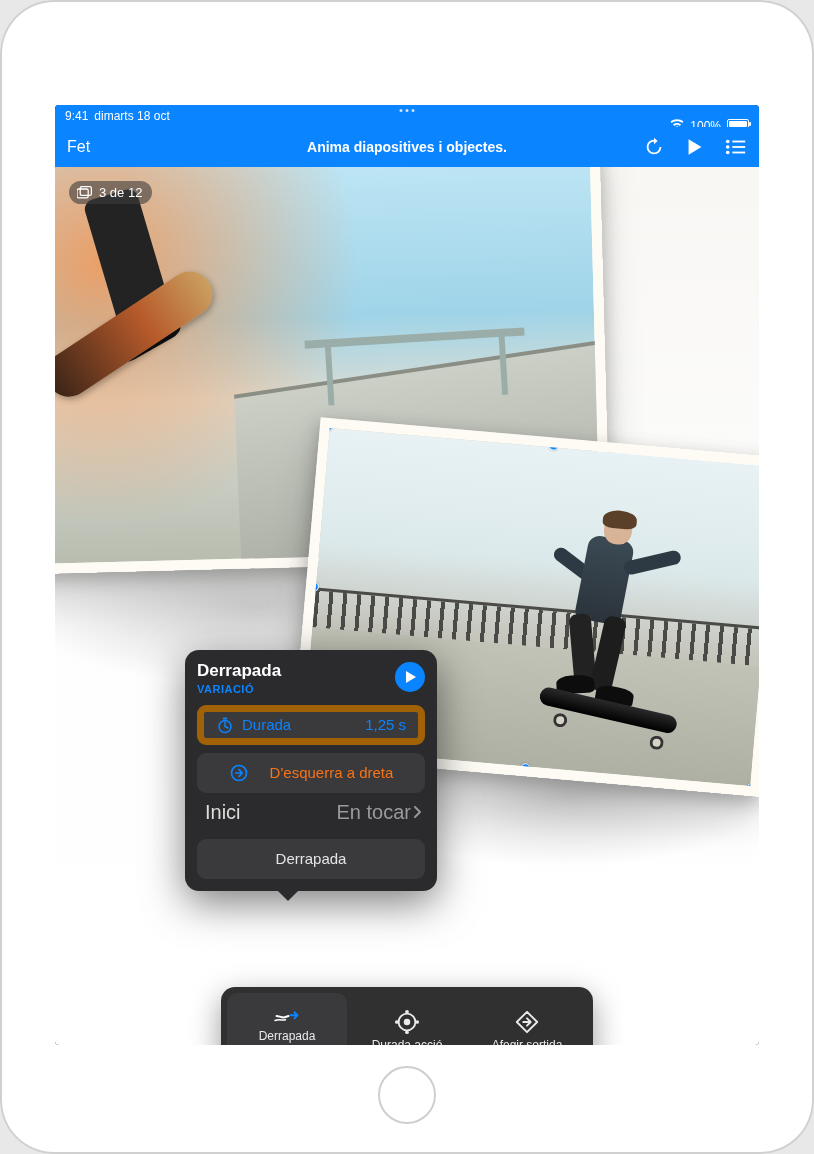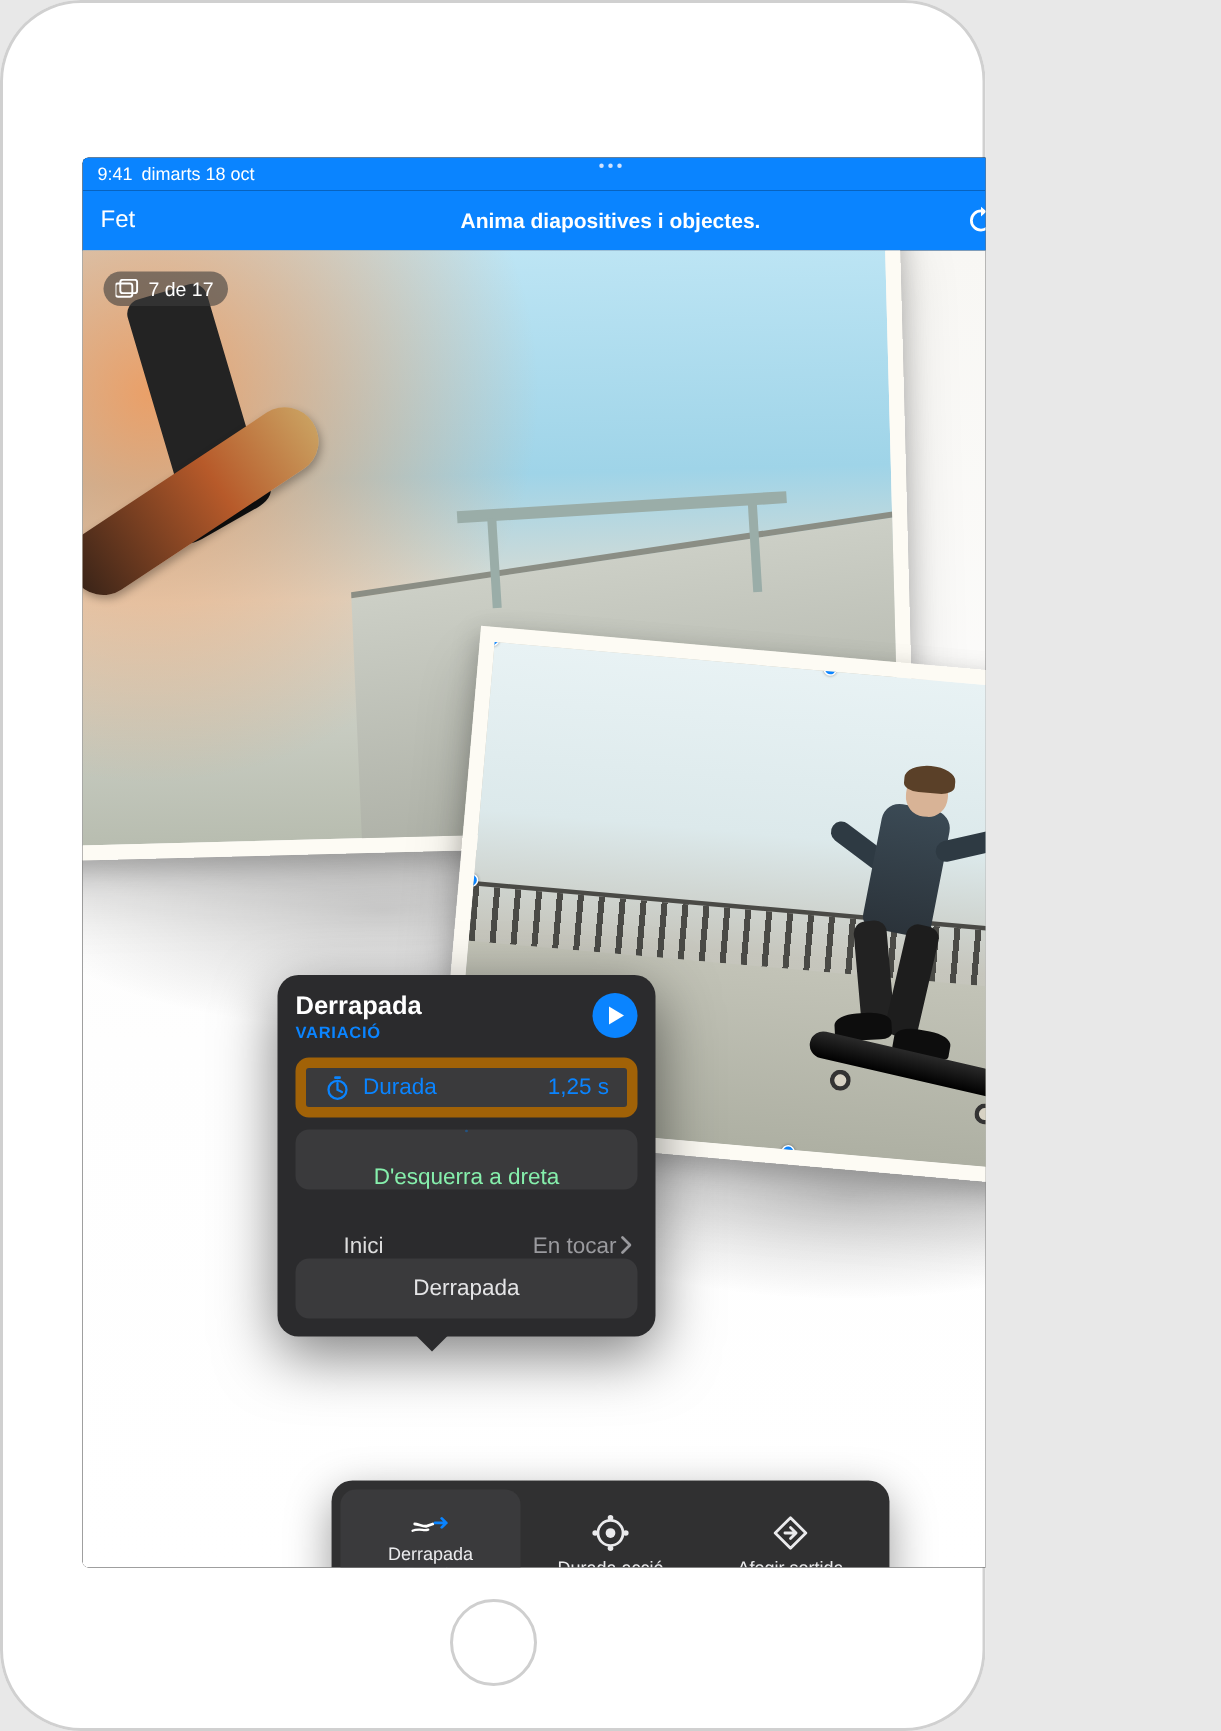--- a/index.html
+++ b/index.html
@@ -1,18 +1,18 @@
 <!DOCTYPE html>
 <html><head>
 <meta charset="utf-8">
 <style>
   * { box-sizing: border-box; margin: 0; padding: 0; }
   html, body { width: 814px; height: 1154px; background: #e8e8e8; font-family: -apple-system, "Helvetica Neue", Arial, sans-serif; }
   .device {
-    width: 657px; height: 1154px; background: #fff;
+    width: 814px; height: 1154px; background: #fff;
     border-radius: 54px; position: relative; overflow: hidden;
     box-shadow: inset 0 0 0 2px #d0d0d0;
   }
   .screen {
     position: absolute; left: 55px; top: 105px; width: 704px; height: 940px;
     background: #000; border-radius: 4px; overflow: hidden;
   }
   .home-button {
     position: absolute; left: 50%; bottom: 30px; transform: translateX(-50%);
     width: 58px; height: 58px; border-radius: 50%;
@@ -127,24 +127,24 @@
   }
   .pv-header { display:flex; align-items:flex-start; justify-content:space-between; margin-bottom:10px; }
   .pv-title { font-size:17px; font-weight:600; line-height:1.1; }
   .pv-sub { font-size:11px; font-weight:600; letter-spacing:0.5px; color:#0a84ff; margin-top:2px; }
   .pv-play { width:30px; height:30px; border-radius:50%; background:#0a84ff; display:flex; align-items:center; justify-content:center; }
   .pv-play svg { fill:#fff; margin-left:2px; }
 
   .pv-row { background:#3a3a3c; border-radius:9px; height:40px; display:flex; align-items:center; padding:0 12px; margin-bottom:8px; font-size:15px; }
   .pv-row.duration { border:7px solid #a16207; color:#0a84ff; justify-content:flex-start; gap:8px; }
   .pv-row.duration .dur-val { margin-left:auto; }
-  .pv-row.direction { justify-content:center; gap:21px; color:#86efac;flex-direction:column; }
+  .pv-row.direction { justify-content:center; gap:21px; color:#f97316; }
   .pv-row.delete { justify-content:center; color:#e4e4e6; margin-bottom:0; }
 
-  .pv-plain-row { display:flex; align-items:flex-end; height:38px; padding:0 4px 0 8px; font-size:15px; color:#ddd;margin-left:24px; }
+  .pv-plain-row { display:flex; align-items:flex-start; height:38px; padding:0 4px 0 8px; font-size:20px; color:#ddd; }
   .pv-plain-row .val { margin-left:auto; color:#9a9a9e; display:flex; align-items:center; gap:2px; }
 
   
   .action-bar {
     position:absolute; left:50%; transform:translateX(-50%); top:820px;
     background: rgba(30,30,32,0.92); border-radius:14px;
     display:flex; padding:6px; gap:0;
     box-shadow: 0 10px 30px rgba(0,0,0,0.4);
   }
   .action-btn {
@@ -244,21 +244,21 @@
         <div class="sel-handle" style="left:-6px; bottom:-6px;"></div>
         <div class="sel-handle" style="left:50%; bottom:-6px; margin-left:-5px;"></div>
         <div class="sel-handle" style="right:-6px; bottom:-6px;"></div>
       </div>
 
       <div class="slide-counter-pill">
         <svg width="16" height="14" viewBox="0 0 20 16">
             <rect x="0" y="3" width="14" height="11" rx="2" fill="none" stroke="#fff" stroke-width="1.6"></rect>
             <rect x="4" y="0" width="14" height="11" rx="2" fill="none" stroke="#fff" stroke-width="1.6"></rect>
           </svg>
-        <span>7 de 17</span>
+        <span>3 de 12</span>
       </div>
 
       <div class="popover">
         <div class="pv-header">
           <div>
             <div class="pv-title">Derrapada</div>
             <div class="pv-sub">VARIACIÓ</div>
           </div>
           <div class="pv-play">
             <svg width="12" height="14" viewBox="0 0 12 14">

